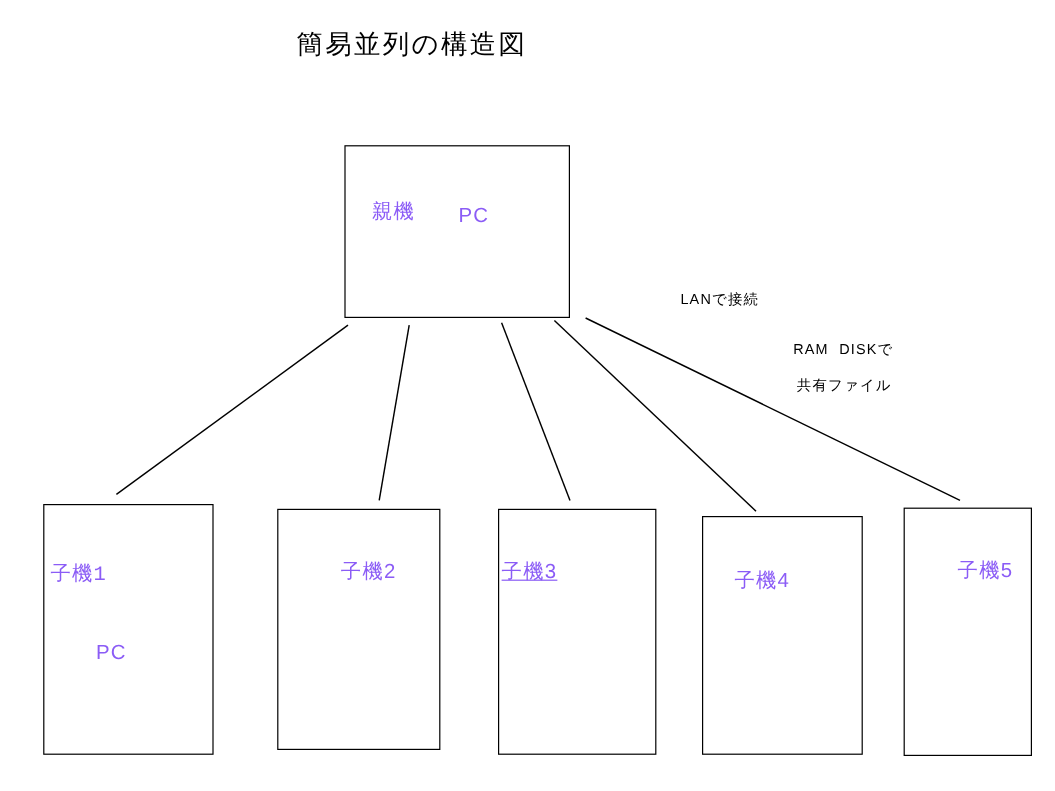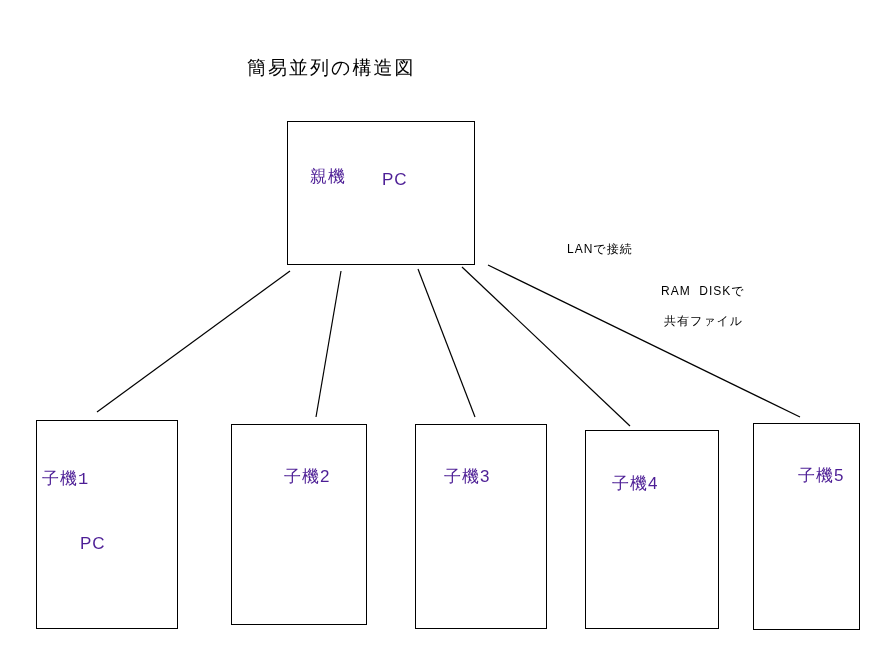--- a/index.html
+++ b/index.html
@@ -29,54 +29,53 @@
     border: 1px solid #000000;
     background: transparent;
     box-sizing: border-box;
   }
   .node-label {
     position: absolute;
     white-space: pre;
     font-size: 17px;
     line-height: 1;
     letter-spacing: 1px;
-    color: #4c1d95;
+    color: #8b5cf6;
   }
   .free-label {
     position: absolute;
     white-space: pre;
     font-size: 12px;
     line-height: 1;
     letter-spacing: 1px;
     color: #000000;
   }
   #diagram-title {
     position: absolute;
     left: 247px;
     top: 22px;
-    font-size: 19px;
+    font-size: 22px;
     letter-spacing: 2px;
     white-space: pre;
     color: #000000;
-    margin-top: 33px;
   }
   
   #parent-box { left: 287px; top: 121px; width: 188px; height: 144px; }
   #parent-label-main { left: 310px; top: 168px; }
   #parent-label-pc   { left: 382px; top: 171px; font-size: 17px; letter-spacing: 1px; }
   
   #child-box-1 { left: 36px;  top: 420px; width: 142px; height: 209px; }
   #child-box-2 { left: 231px; top: 424px; width: 136px; height: 201px; }
   #child-box-3 { left: 415px; top: 424px; width: 132px; height: 205px; }
   #child-box-4 { left: 585px; top: 430px; width: 134px; height: 199px; }
   #child-box-5 { left: 753px; top: 423px; width: 107px; height: 207px; }
   #child-1-label { left: 42px;  top: 471px; font-family: Liberation Mono, monospace; }
   #child-1-sub   { left: 80px;  top: 535px; }
   #child-2-label { left: 249px; top: 468px; margin-left: 35px; }
-  #child-3-label { left: 444px; top: 468px; }
+  #child-3-label { left: 418px; top: 468px; text-decoration: underline; }
   #child-4-label { left: 612px; top: 475px; }
   #child-5-label { left: 798px; top: 467px; }
   
   #annot-0 { left: 567px; top: 243px; }
   #annot-1 { left: 661px; top: 285px; text-align: center; }
   #annot-2 { left: 664px; top: 315px; }
 </style>
 </head>
 <body>
 

